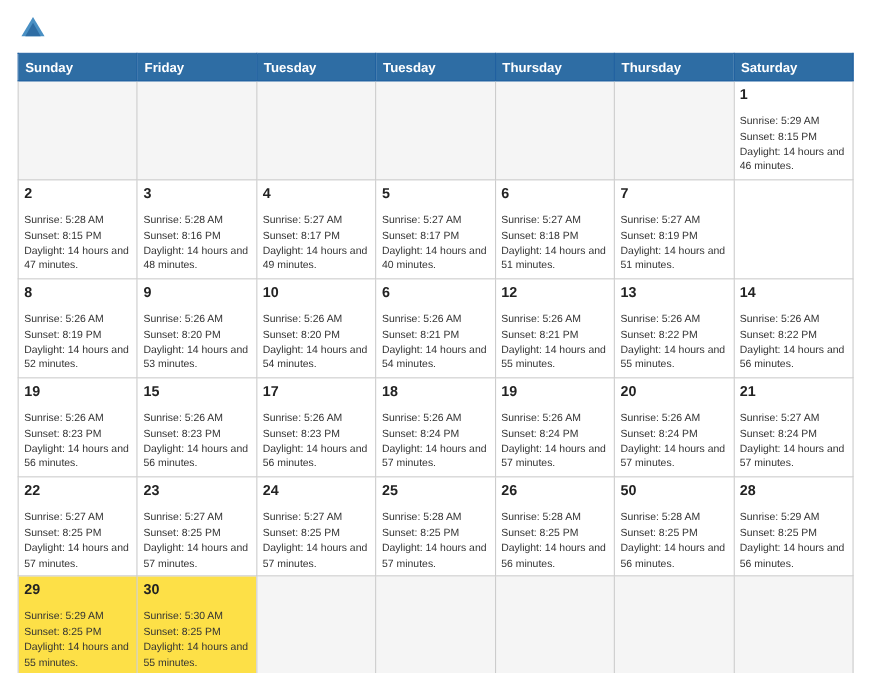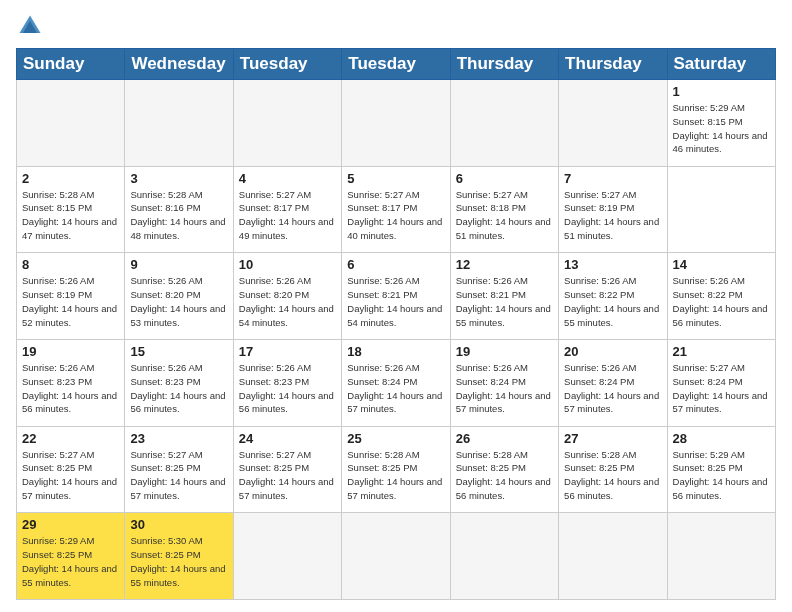--- a/index.html
+++ b/index.html
@@ -59,21 +59,21 @@
     .calendar {
       flex: 1;
       border: 1px solid #ccc;
       border-collapse: collapse;
       width: 100%;
       table-layout: fixed;
     }
     .calendar thead th {
       background: #2e6da4;
       color: #fff;
-      font-size: 17px;
+      font-size: 12px;
       font-weight: bold;
       text-align: left;
       padding: 5px 6px;
       border: 1px solid #2060a0;
     }
     .calendar tbody td {
       vertical-align: top;
       border: 1px solid #ccc;
       padding: 4px 5px;
       background: #fff;
@@ -86,20 +86,21 @@
       font-size: 13px;
       font-weight: bold;
       color: #222;
       display: block;
       margin-bottom: 2px;
     }
     .day-info {
       font-size: 9.5px;
       color: #333;
       line-height: 1.45;
+      margin-top: 11px;
     }
     .empty {
       background: #f5f5f5 !important;
     }
   </style>
 </head>
 <body>
 
 <div class="page">
   <div class="header">
@@ -118,21 +119,21 @@
     <div class="title-section">
       <div class="month-title"></div>
       <div class="location"></div>
     </div>
   </div>
 
   <table class="calendar">
     <thead>
       <tr>
       <th>Sunday</th>
-          <th>Wednesday</th>
+          <th>Friday</th>
           <th>Tuesday</th>
           <th>Tuesday</th>
           <th>Thursday</th>
           <th>Thursday</th>
           <th>Saturday</th>
         </tr>
     </thead>
     <tbody>
     <tr>
           <td class="empty"></td>
@@ -351,21 +352,21 @@
       </td>
           <td>
         <span class="day-num">26</span>
         <div class="day-info">
           <span>Sunrise: 5:28 AM</span><br>
           <span>Sunset: 8:25 PM</span><br>
           <span>Daylight: 14 hours and 56 minutes.</span>
         </div>
       </td>
           <td>
-        <span class="day-num">27</span>
+        <span class="day-num">50</span>
         <div class="day-info">
           <span>Sunrise: 5:28 AM</span><br>
           <span>Sunset: 8:25 PM</span><br>
           <span>Daylight: 14 hours and 56 minutes.</span>
         </div>
       </td>
           <td>
         <span class="day-num">28</span>
         <div class="day-info">
           <span>Sunrise: 5:29 AM</span><br>

